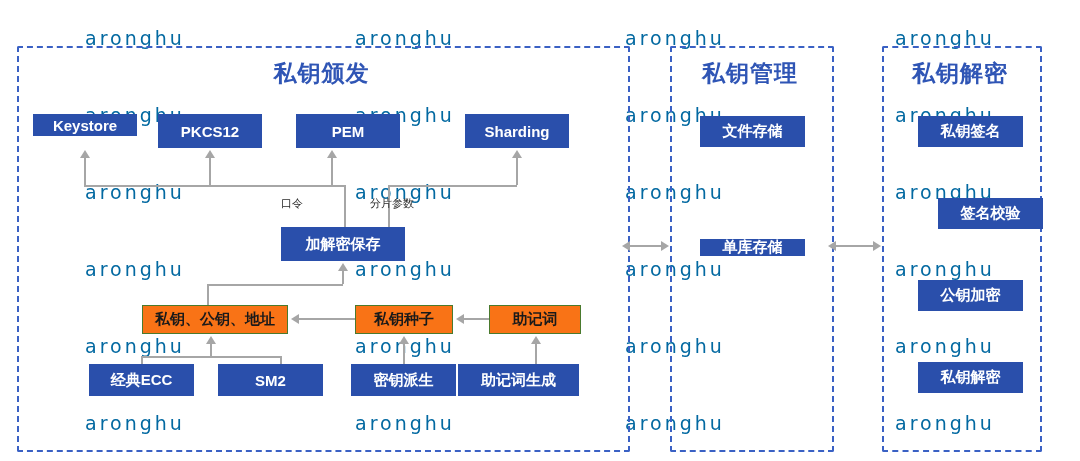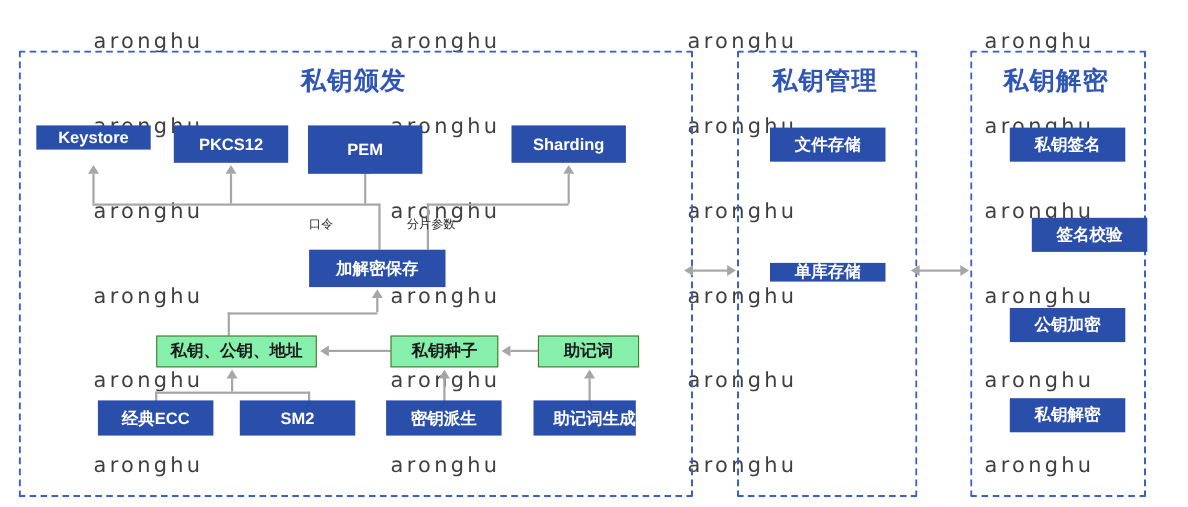--- a/index.html
+++ b/index.html
@@ -14,21 +14,21 @@
 
   
   .wm{
     position:absolute;left:0;top:0;width:1080px;height:461px;
     pointer-events:none;z-index:0;
     display:flex;flex-direction:column;justify-content:space-around;
     overflow:hidden;
   }
   .wm-row{
     display:flex;justify-content:space-around;
-    color:#404040;font-size:19px;letter-spacing:3px;
+    color:#0369a1;font-size:19px;letter-spacing:3px;
     white-space:nowrap;font-family:"DejaVu Sans",sans-serif;
   }
 
   
   .panel{
     position:absolute;
     border:2px dashed #3a61c4;
     border-radius:2px;
     background:transparent;
     z-index:2;
@@ -53,21 +53,21 @@
     z-index:4;
     white-space:nowrap;
   }
   .node.blue{
     background:#2a4fab;
     color:#ffffff;
     font-size:15px;
   }
   .node.blue.cn{font-size:15px;}
   .node.green{
-    background:#86efac;
+    background:#f97316;
     border:1.5px solid #4a7a2e;
     color:#1a1a1a;
     font-size:15px;
     font-weight:bold;
     font-family:Liberation Mono, monospace;
   }
 
   
   .conn{position:absolute;background:#a6a6a6;z-index:3;}
   .conn.h{height:1.5px;}
@@ -147,21 +147,21 @@
 
   <div class="panel" style="left:17px;top:46px;width:609px;height:402px;"></div>
   <div class="panel-title" style="left:17px;top:58px;width:609px;">私钥颁发</div>
 
   <div class="node blue" style="left:33px;top:114px;width:104px;height:22px;">
     <span>Keystore</span>
   </div>
   <div class="node blue" style="left:158px;top:114px;width:104px;height:34px;">
     <span>PKCS12</span>
   </div>
-  <div class="node blue" style="left:280px;top:114px;width:104px;height:44px;justify-content:center;">
+  <div class="node blue" style="left:296px;top:114px;width:104px;height:34px;justify-content:center;">
     <span>PEM</span>
   </div>
   <div class="node blue" style="left:465px;top:114px;width:104px;height:34px;">
     <span>Sharding</span>
   </div>
 
   <div class="arrow-up" style="left:80px;top:150px;"></div>
   <div class="arrow-up" style="left:205px;top:150px;"></div>
   <div class="arrow-up" style="left:327px;top:150px;"></div>
   <div class="arrow-up" style="left:512px;top:150px;"></div>
@@ -220,21 +220,21 @@
 
   <div class="node blue cn" style="left:89px;top:364px;width:105px;height:32px;">
     <span>经典ECC</span>
   </div>
   <div class="node blue cn" style="left:218px;top:364px;width:105px;height:32px;">
     <span>SM2</span>
   </div>
   <div class="node blue cn" style="left:351px;top:364px;width:105px;height:32px;">
     <span>密钥派生</span>
   </div>
-  <div class="node blue cn" style="left:485px;top:364px;width:93px;height:32px;justify-content:flex-end;">
+  <div class="node blue cn" style="left:458px;top:364px;width:121px;height:32px;">
     <span>助记词生成</span>
   </div>
 
   <div class="arrow-left" style="left:622px;top:241px;"></div>
   <div class="conn h" style="left:629px;top:245px;width:34px;"></div>
   <div class="arrow-right" style="left:661px;top:241px;"></div>
 
   <div class="panel" style="left:670px;top:46px;width:160px;height:402px;"></div>
   <div class="panel-title" style="left:670px;top:58px;width:160px;">私钥管理</div>
 

